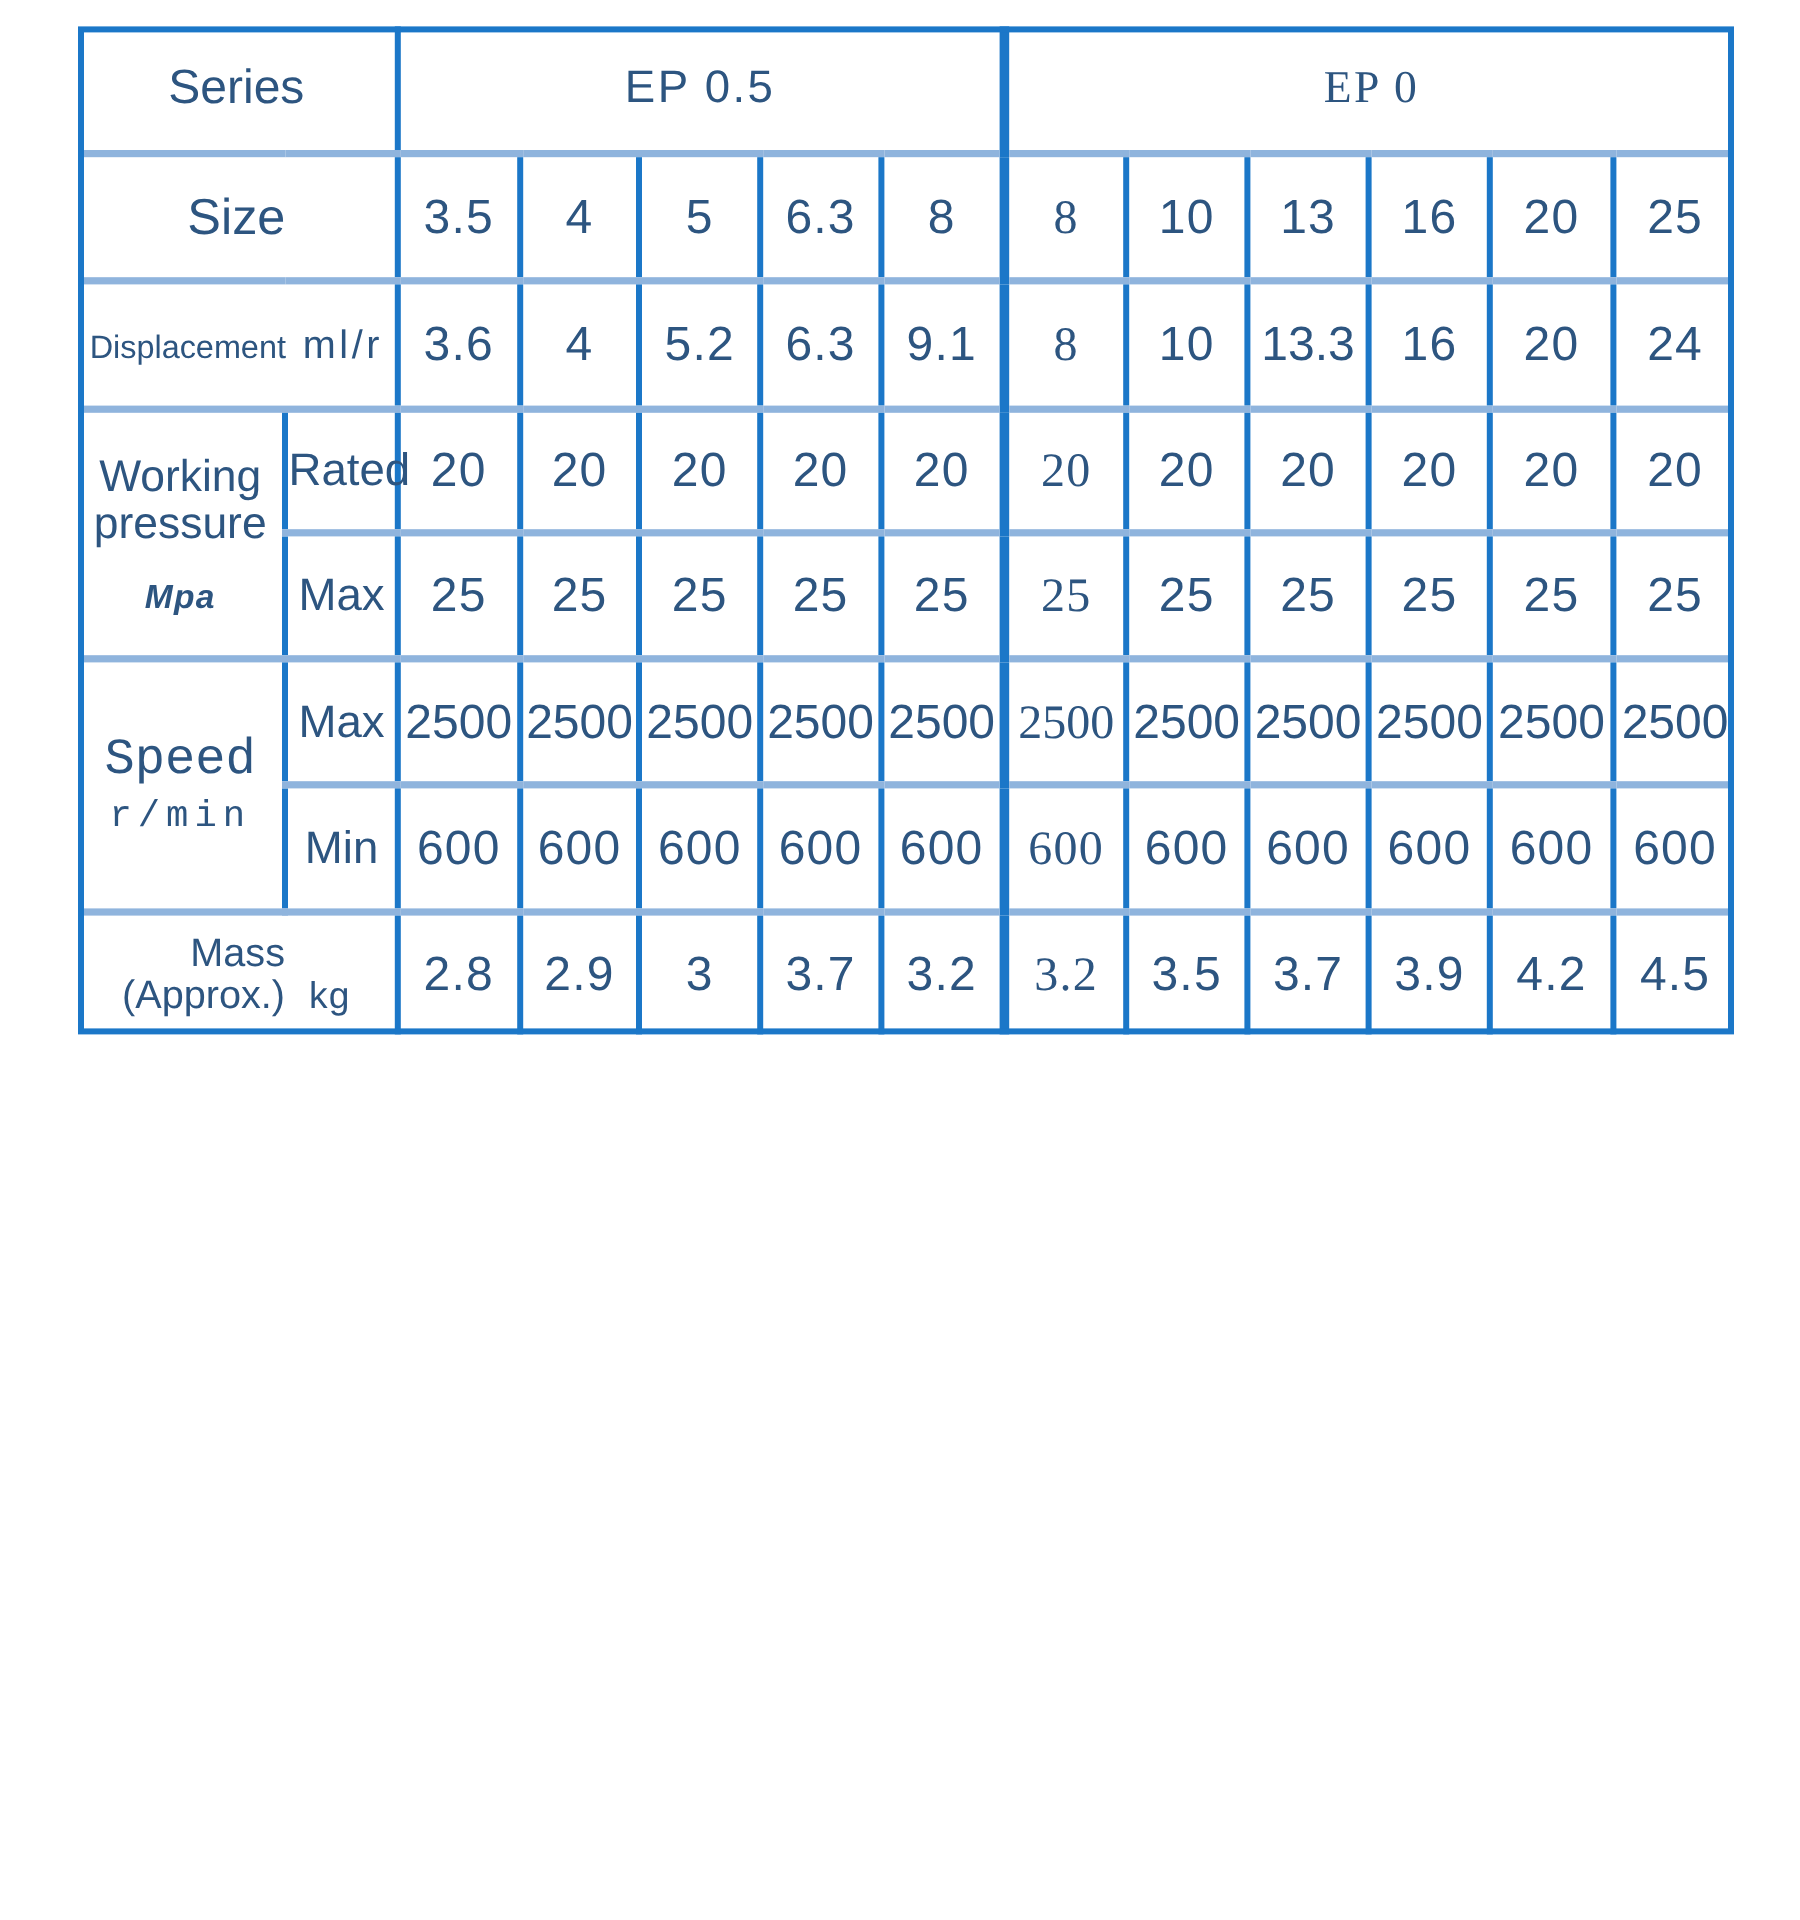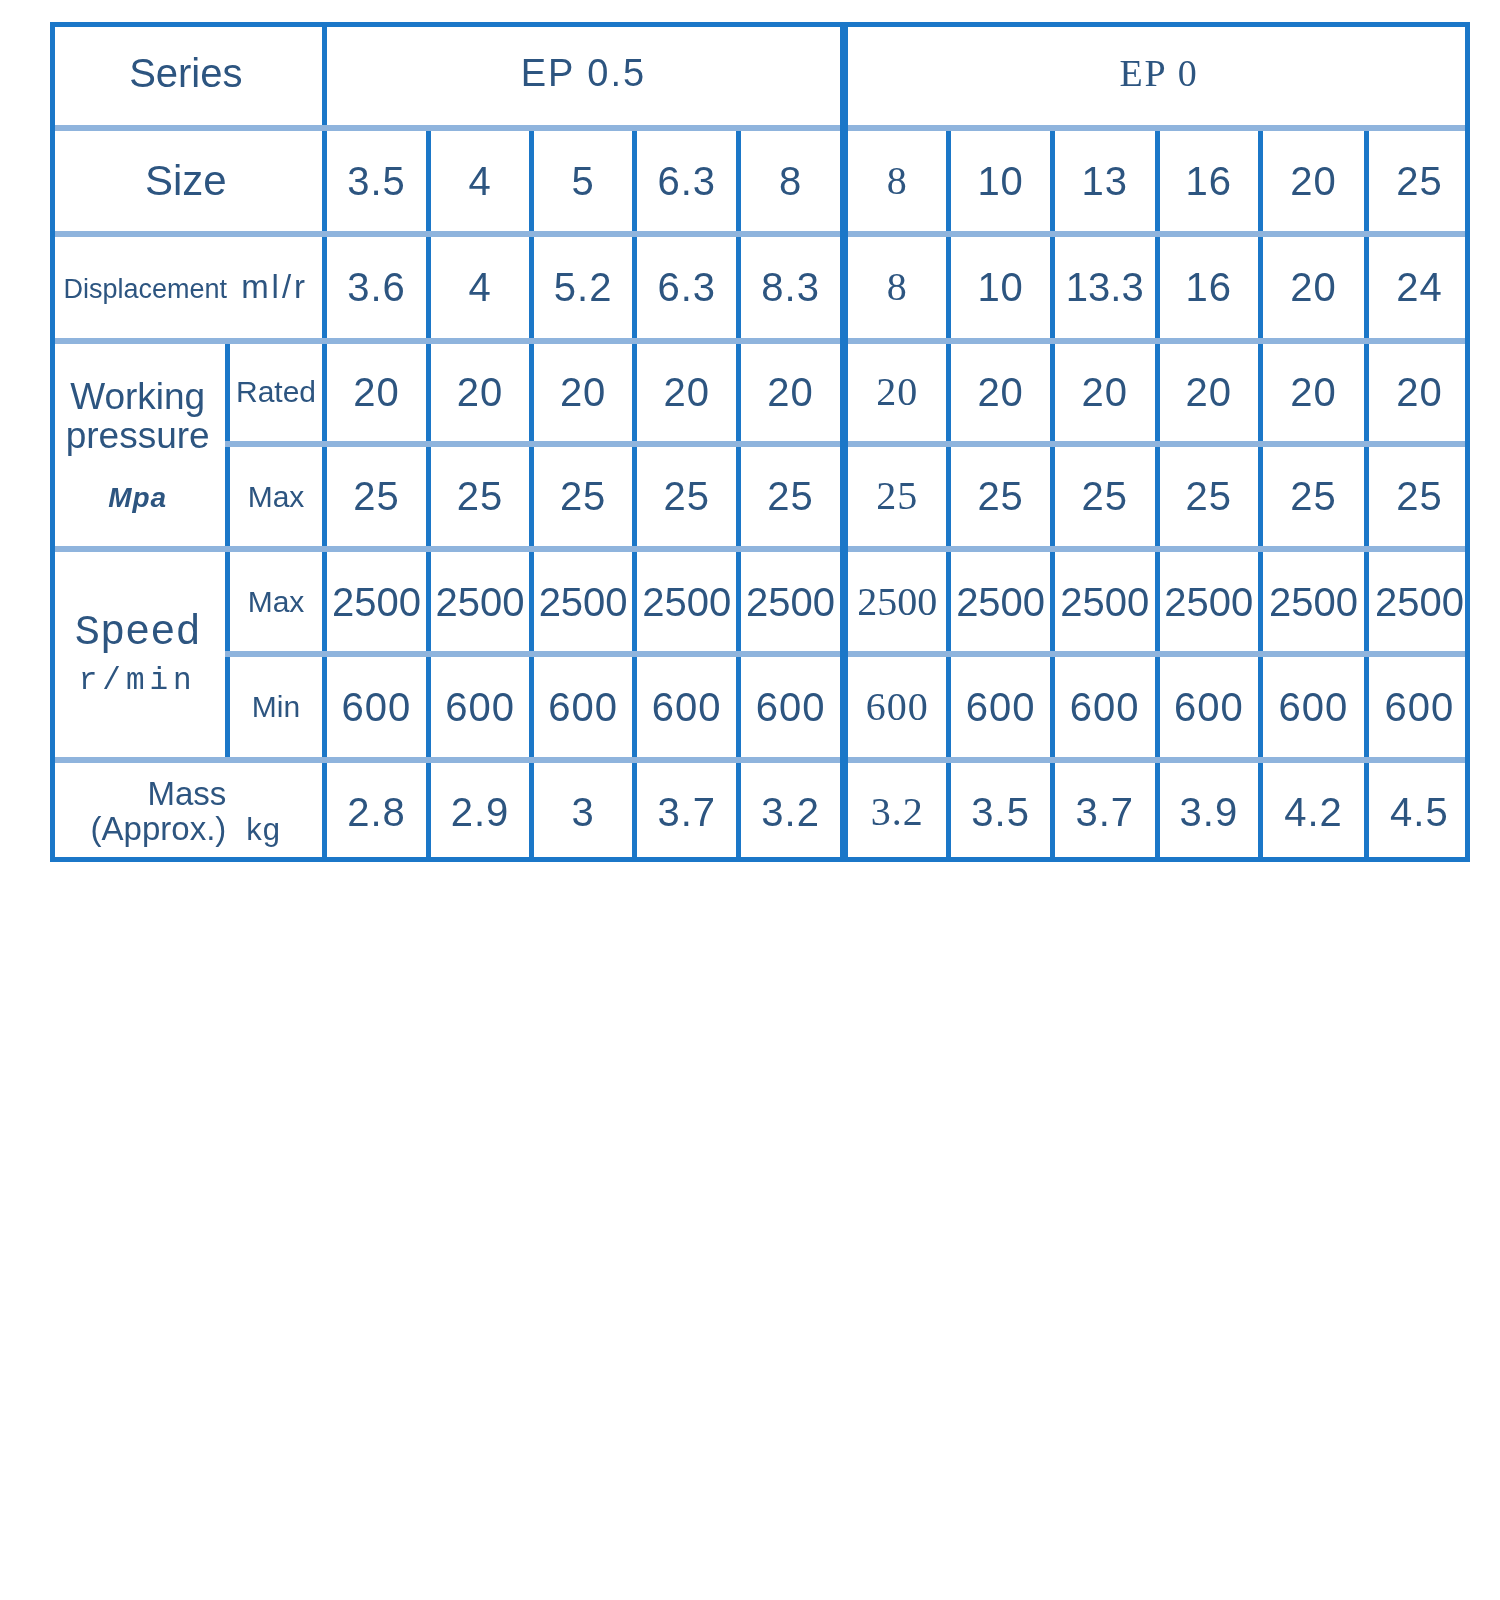--- a/index.html
+++ b/index.html
@@ -10,25 +10,24 @@
   body {
     width: 1500px;
     height: 1600px;
     font-family: "Liberation Sans", sans-serif;
     overflow: hidden;
   }
 
   
   .spec-wrap {
     position: absolute;
-    left: 50px;
+    left: 65px;
     top: 22px;
     width: 1380px;
     height: 840px;
-    padding-left: 40px;
   }
   .spec-frame {
     position: absolute;
     inset: 0;
     border: 5px solid #1b77c8;
     box-sizing: border-box;
   }
 
   table.spec {
     position: absolute;
@@ -80,21 +79,21 @@
     margin-top: 10px;
   }
   .lbl-mass       { font-size: 33px; text-align: left; padding-left: 20px; }
   .lbl-mass .unit {
     font-size: 31px;
     letter-spacing: 1px;
     margin-left: 20px;
   }
   .lbl-mass .ln   { display: inline-block; text-align: right; }
 
-  .sub-lbl { font-size: 30px; }
+  .sub-lbl { font-size: 38px; }
 
   
   .grp-head { font-size: 38px; letter-spacing: 2px; margin-top: 20px; }
   .cell     { font-size: 40px; letter-spacing: 1px; }
   .cell-wide{ font-size: 40px; letter-spacing: 0px; }
 </style>
 </head>
 <body>
 
 <div class="spec-wrap">
@@ -133,21 +132,21 @@
           <td class="cell hrule vrule-thin">16</td>
           <td class="cell hrule vrule-thin">20</td>
           <td class="cell hrule vrule-thin">25</td>
         </tr>
         <tr style="height:107px">
           <td colspan="2" class="lbl-disp-row hrule"><span>Displacement</span><span class="unit">ml/r</span></td>
           <td class="cell hrule vrule">3.6</td>
           <td class="cell hrule vrule-thin">4</td>
           <td class="cell hrule vrule-thin">5.2</td>
           <td class="cell hrule vrule-thin">6.3</td>
-          <td class="cell hrule vrule-thin">8.3</td>
+          <td class="cell hrule vrule-thin">9.1</td>
           <td class="cell hrule vgroup">8</td>
           <td class="cell hrule vrule-thin">10</td>
           <td class="cell cell-wide hrule vrule-thin">13.3</td>
           <td class="cell hrule vrule-thin">16</td>
           <td class="cell hrule vrule-thin">20</td>
           <td class="cell hrule vrule-thin">24</td>
         </tr>
         <tr style="height:103px">
           <td rowspan="2" class="lbl-press hrule"><span>Working</span><br><span>pressure</span><span class="unit">Mpa</span></td>
           <td class="sub-lbl hrule vrule-thin">Rated</td>

